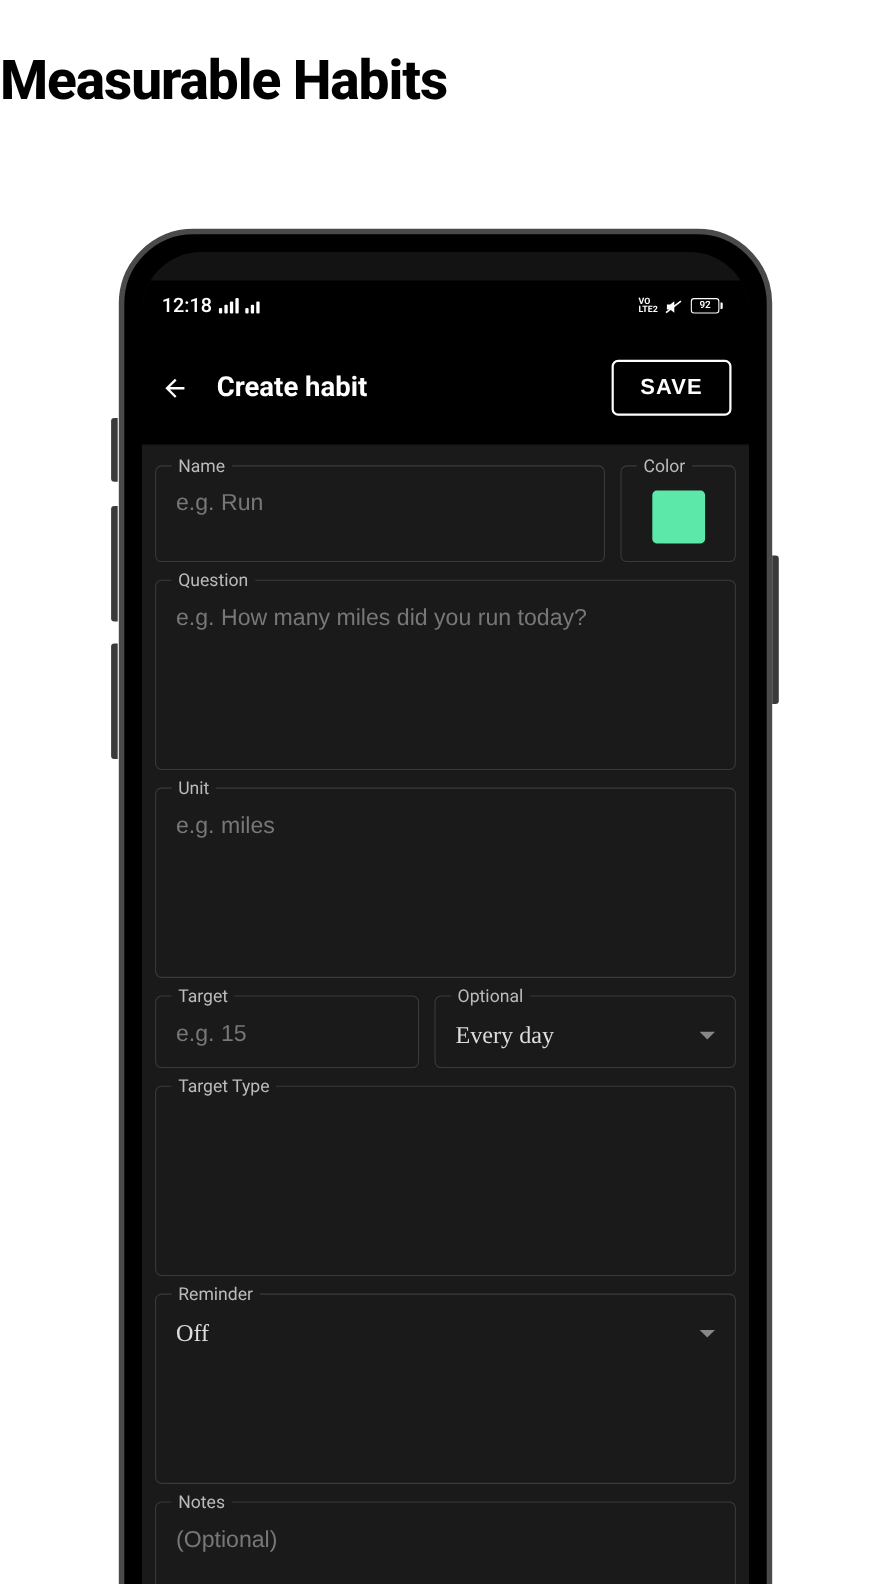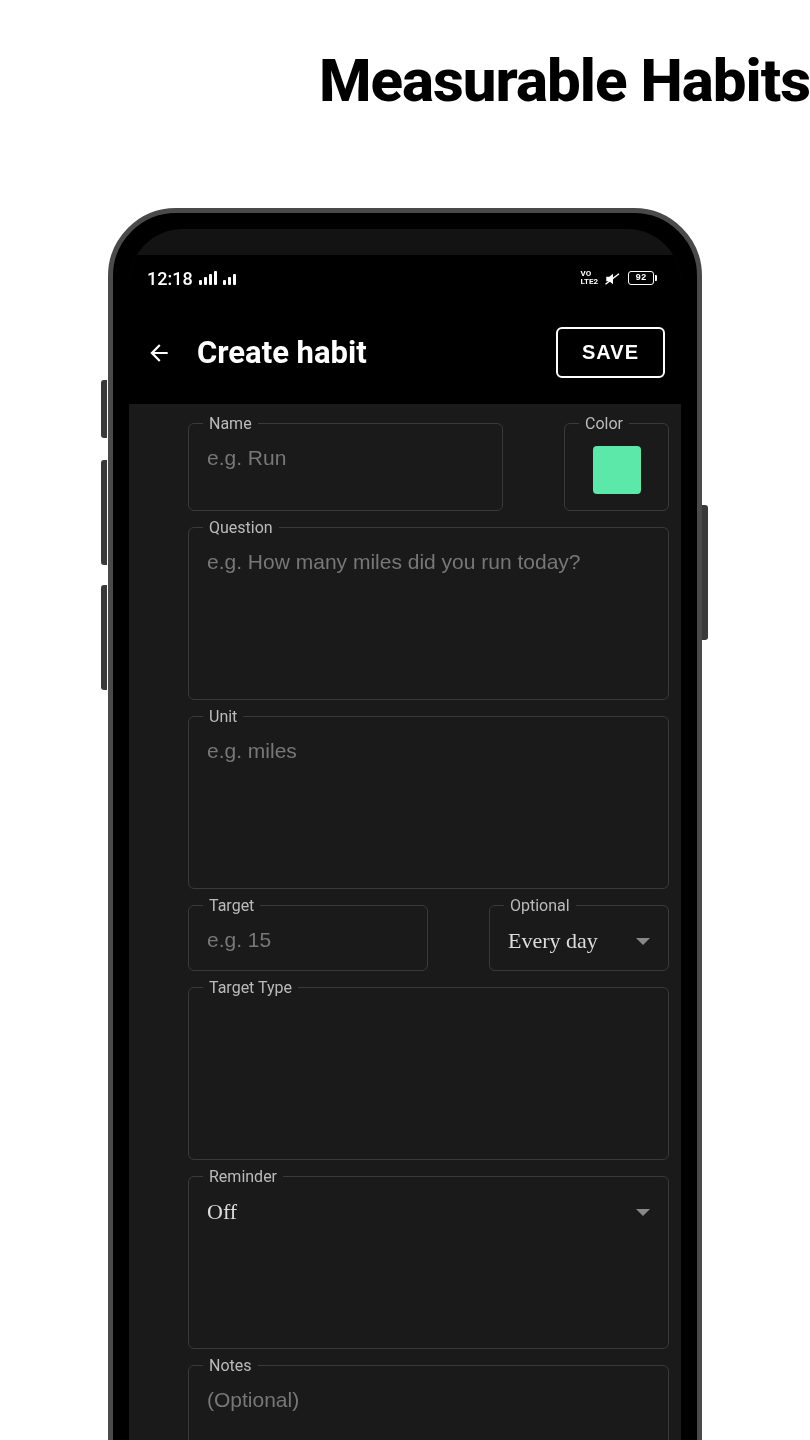--- a/index.html
+++ b/index.html
@@ -10,27 +10,26 @@
 
     body {
       background: #fff;
       font-family: -apple-system, BlinkMacSystemFont, 'Segoe UI', Roboto, Helvetica, Arial, sans-serif;
       width: 810px;
       height: 1440px;
       position: relative;
     }
 
     .page-title {
-      font-size: 60px;
+      font-size: 50px;
       font-weight: 800;
       color: #000;
-      text-align: right;
+      text-align: left;
       padding-top: 45px;
       letter-spacing: -1px;
-      padding-left: 45px;
     }
 
     .phone-frame {
       position: absolute;
       left: 108px;
       top: 208px;
       width: 594px;
       height: 1431px;
       background: #000;
       border-radius: 68px;
@@ -172,21 +171,20 @@
     .status-mute {
       width: 18px;
       height: 14px;
       position: relative;
     }
 
     .status-battery {
       display: flex;
       align-items: center;
       gap: 1px;
-      font-family: Liberation Mono, monospace;
     }
 
     .battery-body {
       width: 26px;
       height: 14px;
       border: 1.5px solid #fff;
       border-radius: 3px;
       display: flex;
       align-items: center;
       justify-content: center;
@@ -214,21 +212,21 @@
     .back-arrow {
       width: 28px;
       height: 28px;
       display: flex;
       align-items: center;
       justify-content: center;
       cursor: pointer;
     }
 
     .app-header-title {
-      font-size: 31px;
+      font-size: 25px;
       font-weight: 700;
       color: #fff;
       flex: 1;
     }
 
     .save-button {
       border: 2px solid #fff;
       background: transparent;
       color: #fff;
       padding: 12px 24px;
@@ -253,21 +251,20 @@
       display: flex;
       gap: 14px;
     }
 
     .form-field {
       position: relative;
       border: 1px solid #3a3a3a;
       border-radius: 6px;
       padding: 22px 18px 16px 18px;
       flex: 1;
-      margin-left: 47px;
     }
 
     .form-field-label {
       position: absolute;
       top: -10px;
       left: 14px;
       background: #1a1a1a;
       padding: 0 6px;
       font-size: 16px;
       color: #bbb;

